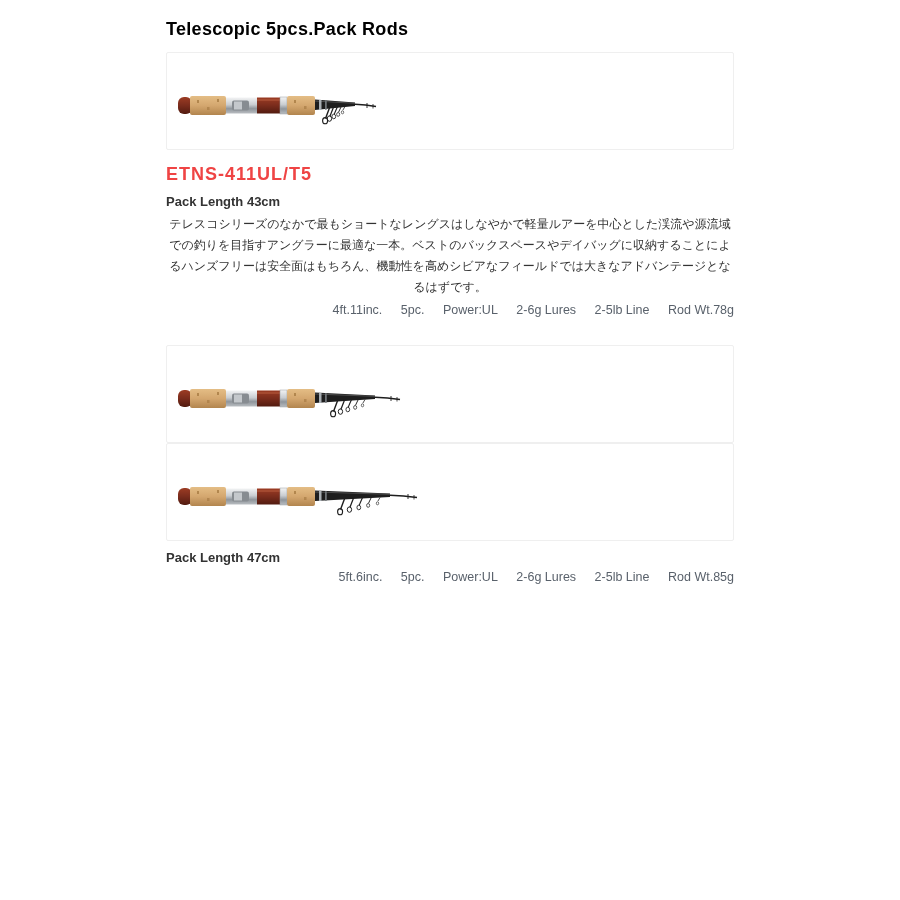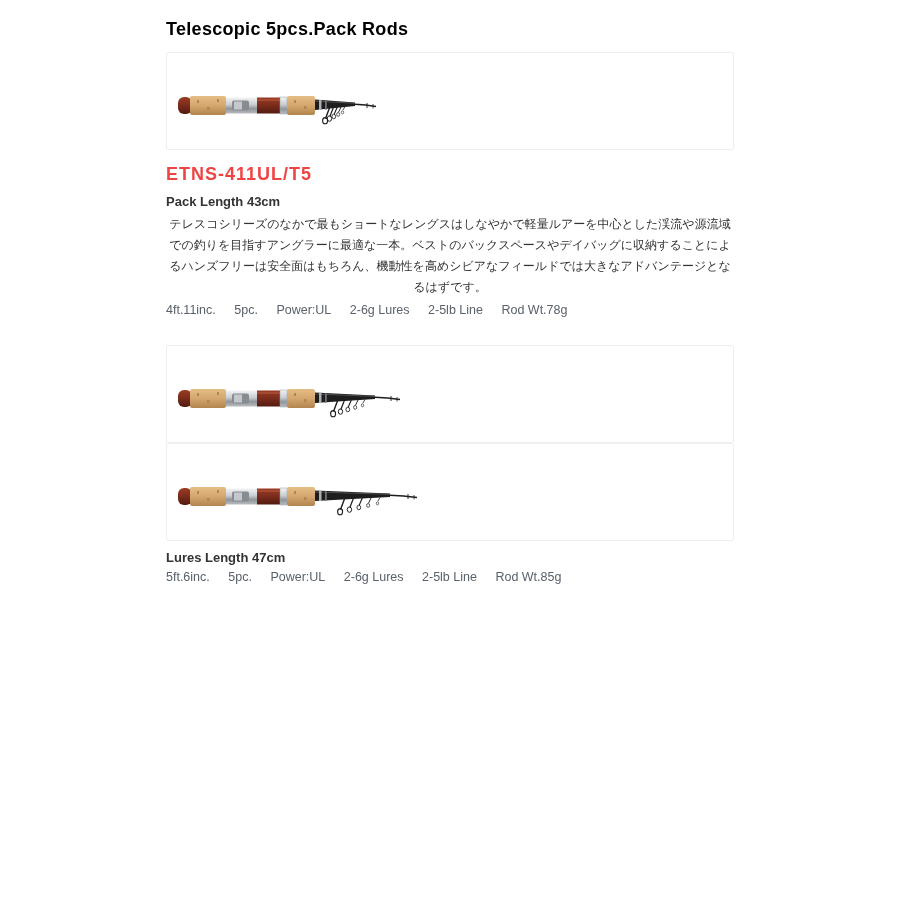--- a/index.html
+++ b/index.html
@@ -67,20 +67,21 @@
     line-height: 21px;
     color: #333333;
     margin: 5px 0 0 0;
     text-align: center;
   }
   .specs {
     font-size: 12.5px;
     color: #59616b;
     margin: 4px 0 26px 0;
     line-height: 17px;
+    text-align: right;
   }
   .specs span { margin-right: 15px; }
   .specs span:last-child { margin-right: 0; }
 </style>
 </head>
 <body>
 
 <div class="content">
 
   <h1 class="page-heading">Telescopic 5pcs.Pack Rods</h1>
@@ -261,21 +262,21 @@
             <path d="M198.25,52.5 l-2.7,5.699999999999999" stroke="#1e1e1e" stroke-width="0.95" fill="none"></path>
             <ellipse cx="195.15" cy="60.400000000000006" rx="1.54" ry="1.9" fill="none" stroke="#1e1e1e" stroke-width="0.7400000000000001"></ellipse>
             <path d="M207,52.5 l-2.1,3.5999999999999996" stroke="#1e1e1e" stroke-width="0.7999999999999999" fill="none"></path>
             <ellipse cx="204.5" cy="58.300000000000004" rx="1.22" ry="1.5" fill="none" stroke="#1e1e1e" stroke-width="0.6200000000000001"></ellipse>
             <path d="M217,50.3 Q 230.5,50.8 244,52.5" stroke="#1e1e1e" stroke-width="1.5" fill="none"></path>
             <line x1="235" y1="49" x2="235" y2="54" stroke="#1e1e1e" stroke-width="0.9"></line>
             <line x1="241" y1="50" x2="241" y2="54.5" stroke="#1e1e1e" stroke-width="0.8"></line>
           </svg>
         </div>
     </div>
-    <h3 class="pack-length">Lures Length 47cm</h3>
+    <h3 class="pack-length">Pack Length 47cm</h3>
     <p class="specs">
       <span>5ft.6inc.</span>
       <span>5pc.</span>
       <span>Power:UL</span>
       <span>2-6g Lures</span>
       <span>2-5lb Line</span>
       <span>Rod Wt.85g</span>
     </p>
   </section>
 

